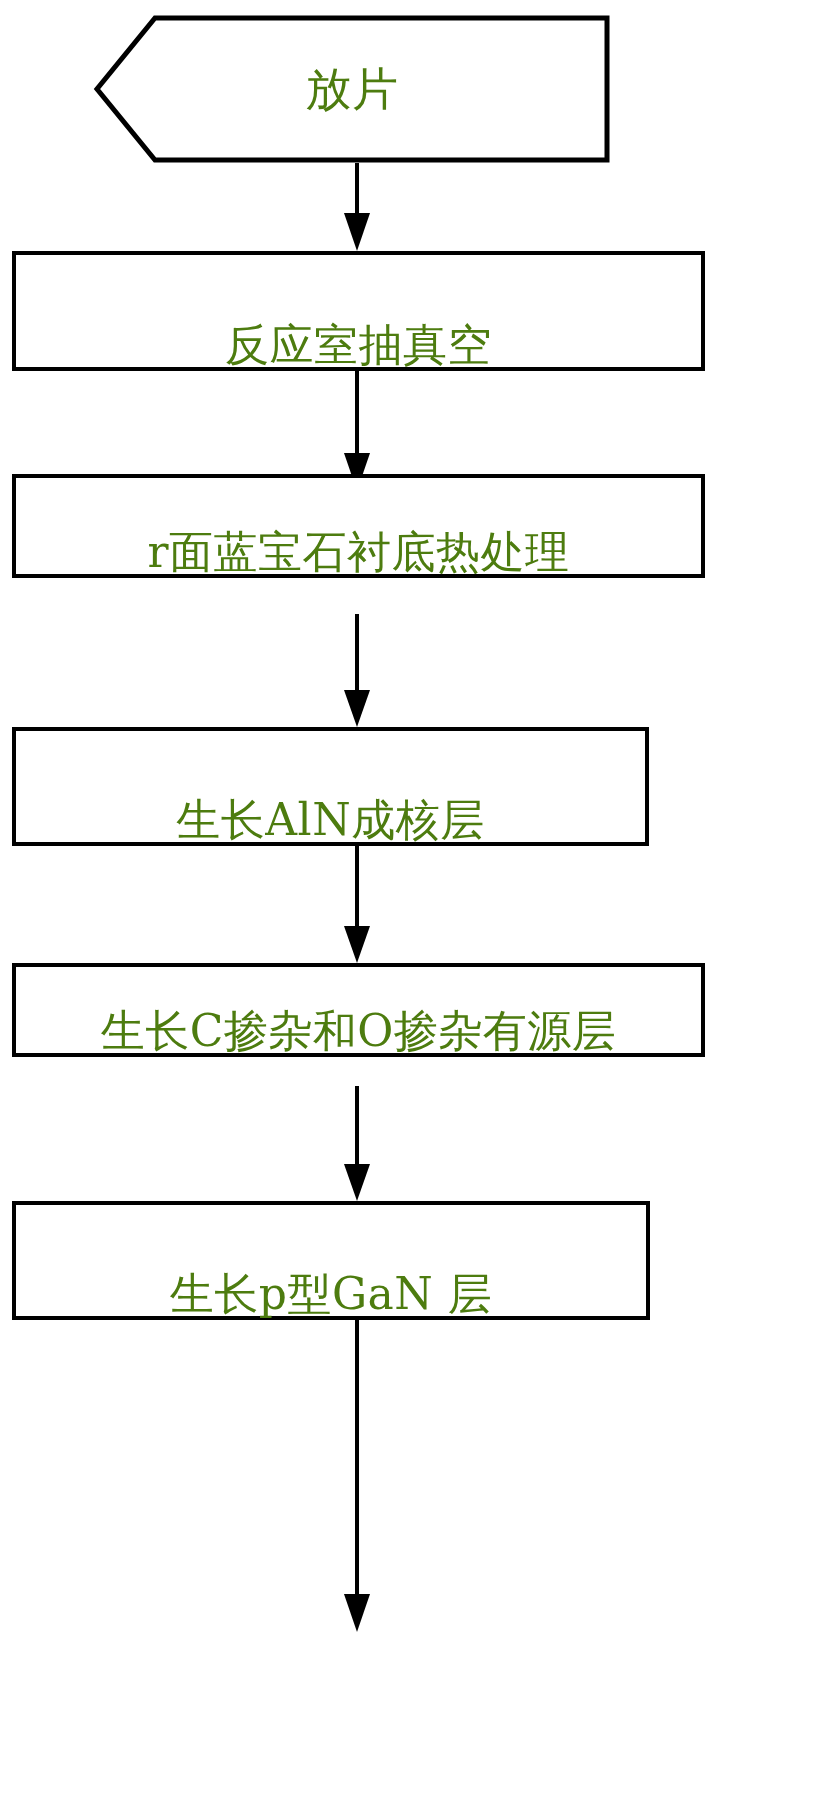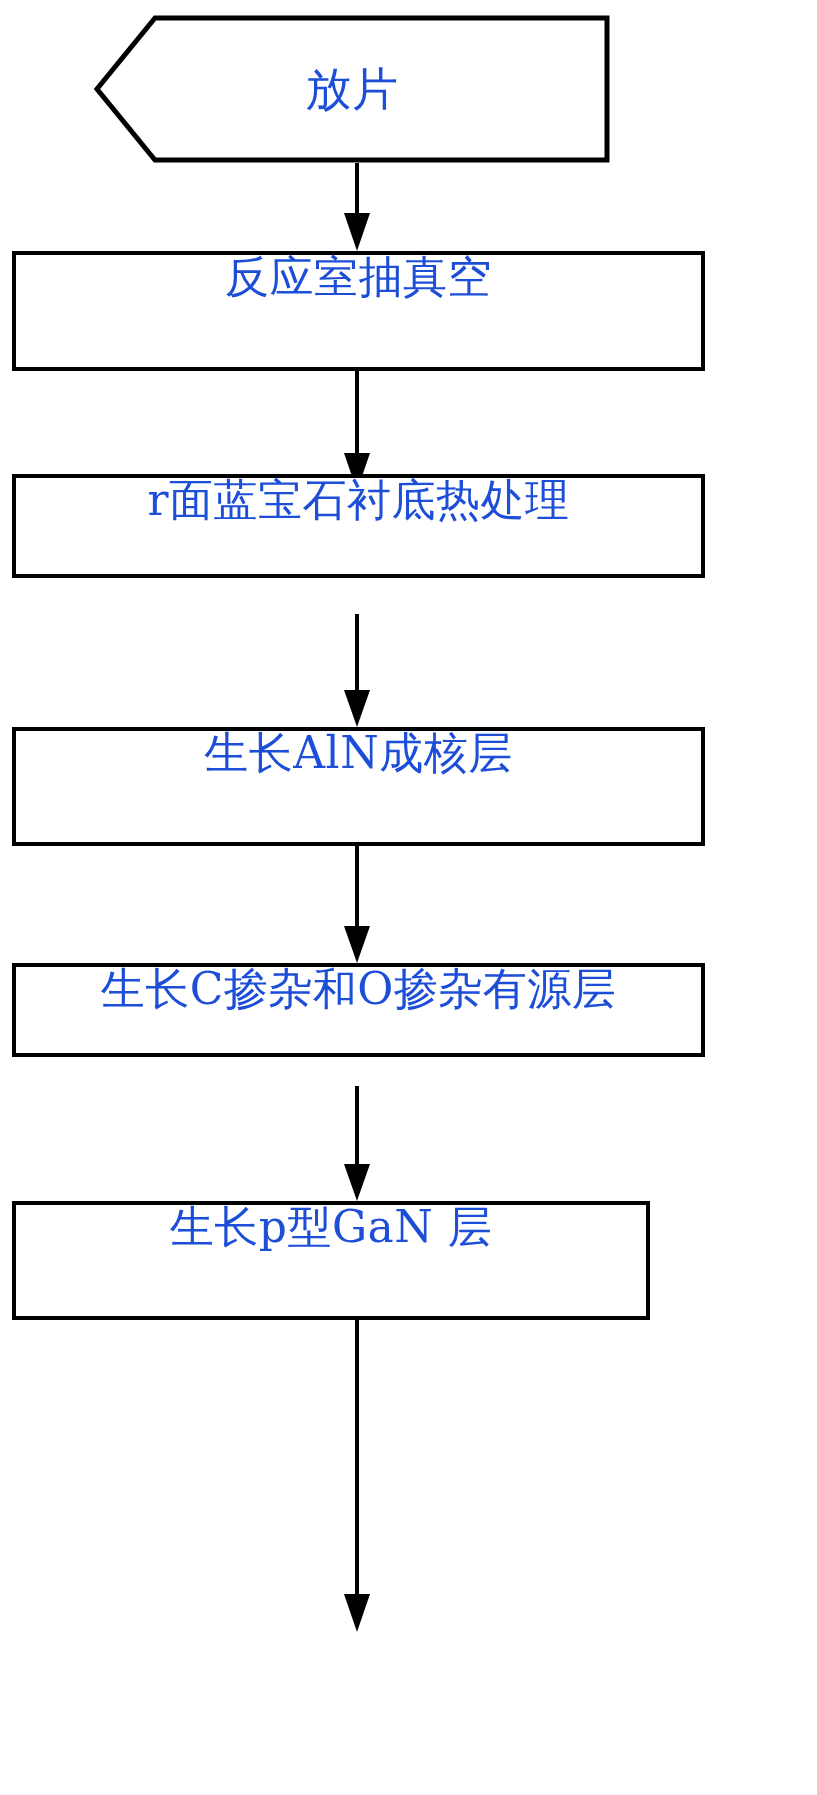--- a/index.html
+++ b/index.html
@@ -12,21 +12,21 @@
     width: 817px;
     height: 1795px;
     background: #ffffff;
     overflow: hidden;
     font-family: "DejaVu Serif", "Liberation Serif", serif;
   }
   .node {
     position: absolute;
     box-sizing: border-box;
     display: flex;
-    align-items: flex-start;
+    align-items: flex-end;
     justify-content: center;
     color: #000000;
   }
   .rect {
     border: 4px solid #000000;
     background: #ffffff;
   }
   .hex-wrap {
     position: absolute;
     display: flex;
@@ -35,21 +35,21 @@
   }
   .hex-wrap svg {
     position: absolute;
     left: 0;
     top: 0;
     display: block;
   }
   .node-label {
     position: relative;
     z-index: 2;
-    color: #1d4ed8;
+    color: #4d7c0f;
     white-space: pre;
     line-height: 1;
     letter-spacing: 0.5px;
   }
   .label-xl { font-size: 46px; }
   .label-lg { font-size: 44px; }
   .connector {
     position: absolute;
   }
   .connector svg { display: block; }
@@ -88,21 +88,21 @@
     <span class="node-label label-lg">r面蓝宝石衬底热处理</span>
   </div>
 
   <div class="connector" style="left:339px; top:614px; width:36px; height:115px;">
     <svg width="36" height="115" viewBox="0 0 36 115">
       <line x1="18" y1="0" x2="18" y2="88" stroke="#000000" stroke-width="4"></line>
       <polygon points="18,113 5,76 31,76" fill="#000000"></polygon>
     </svg>
   </div>
 
-  <div class="node rect" style="left:12px; top:727px; width:693px; height:119px;">
+  <div class="node rect" style="left:12px; top:727px; width:637px; height:119px;">
     <span class="node-label label-lg">生长AlN成核层</span>
   </div>
 
   <div class="connector" style="left:339px; top:846px; width:36px; height:119px;">
     <svg width="36" height="119" viewBox="0 0 36 119">
       <line x1="18" y1="0" x2="18" y2="92" stroke="#000000" stroke-width="4"></line>
       <polygon points="18,117 5,80 31,80" fill="#000000"></polygon>
     </svg>
   </div>
 

